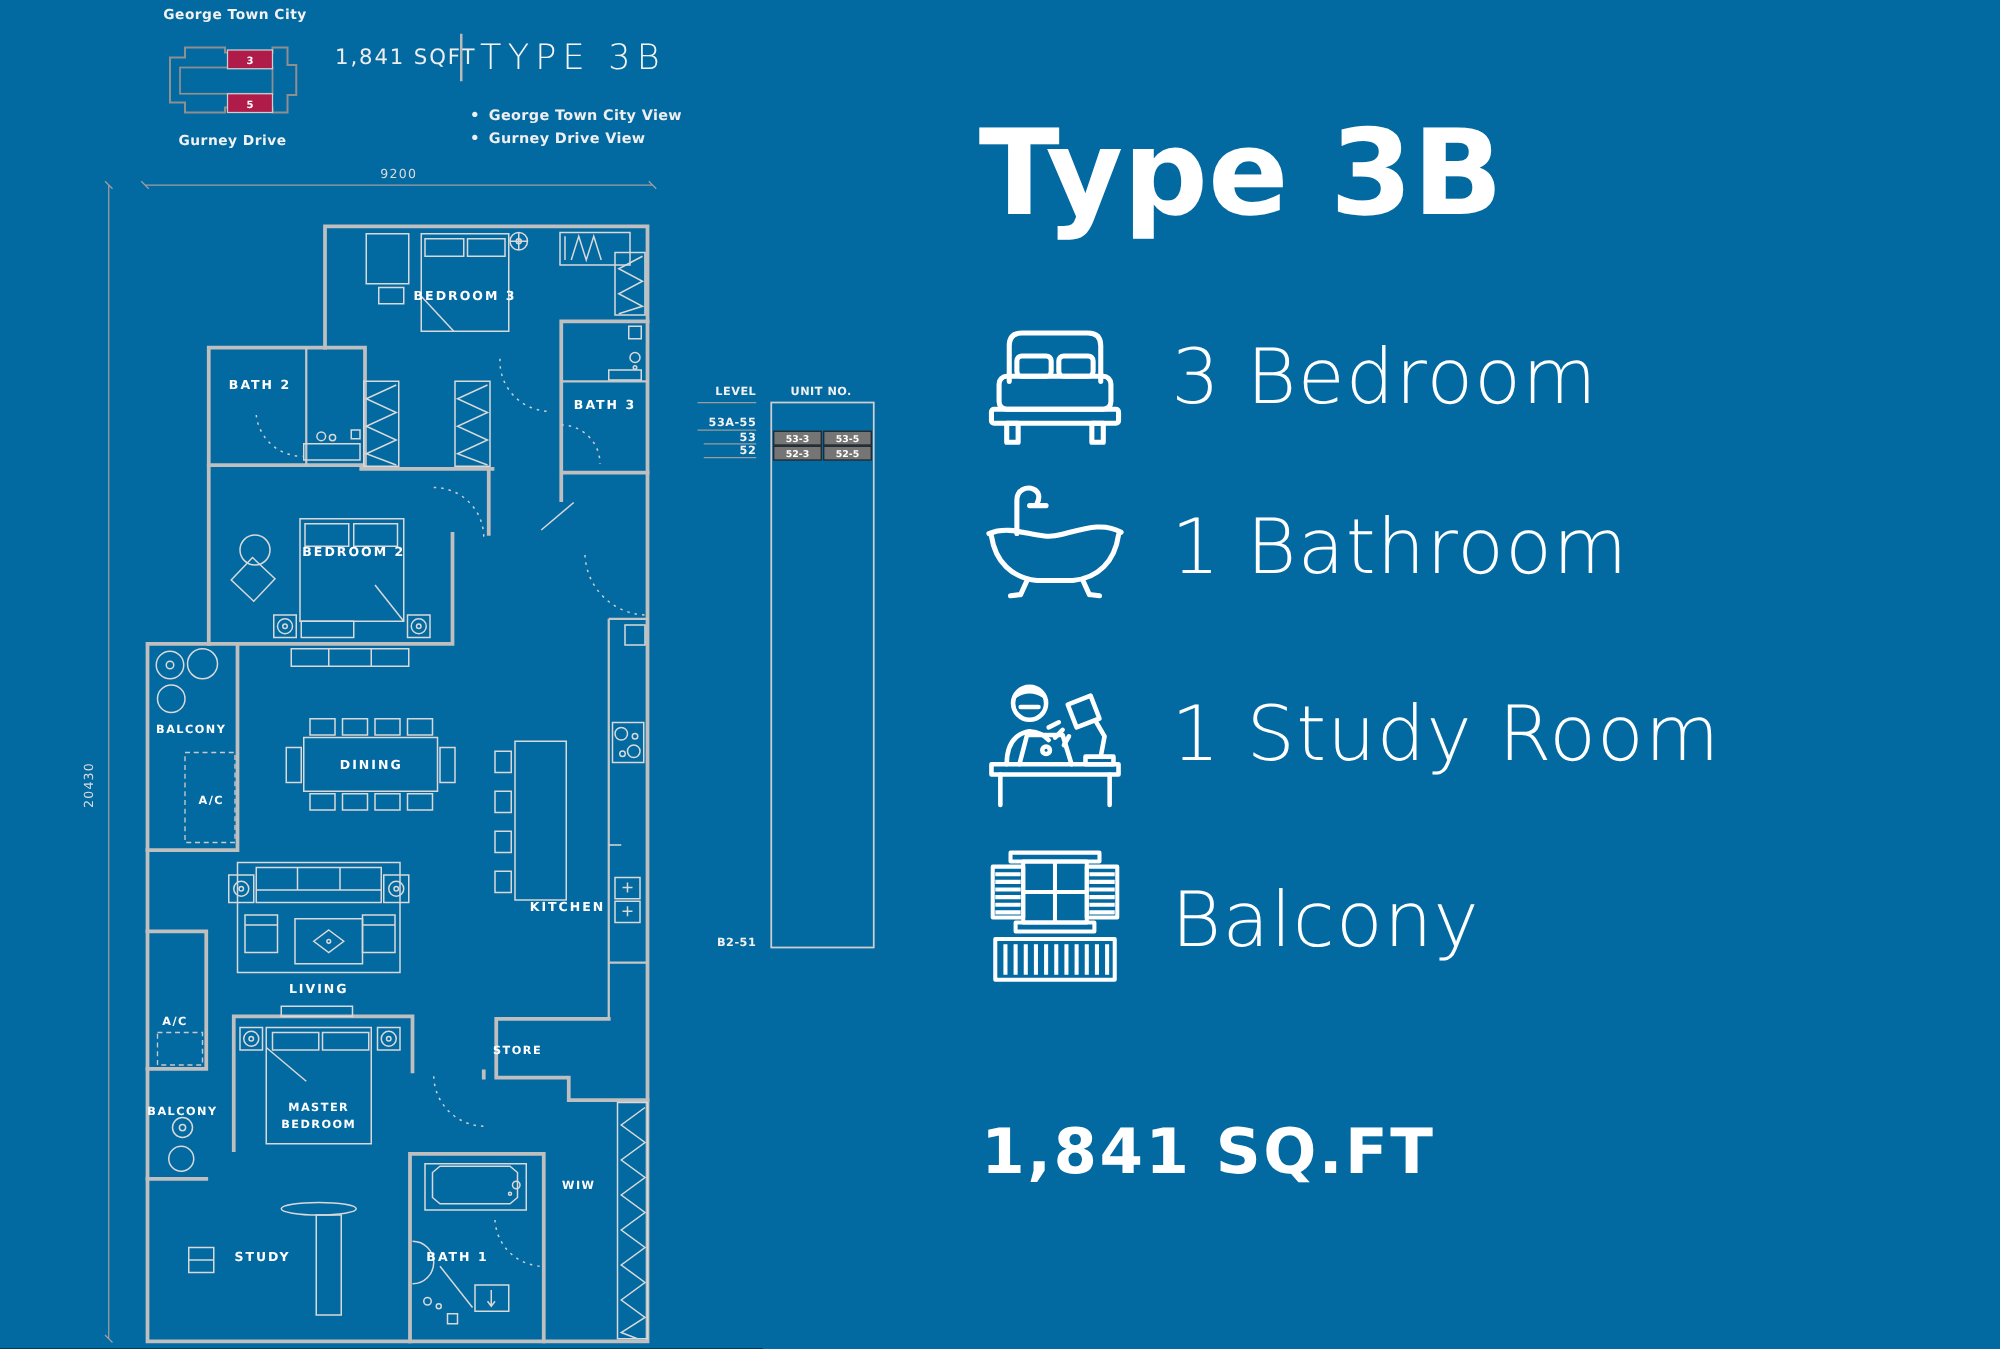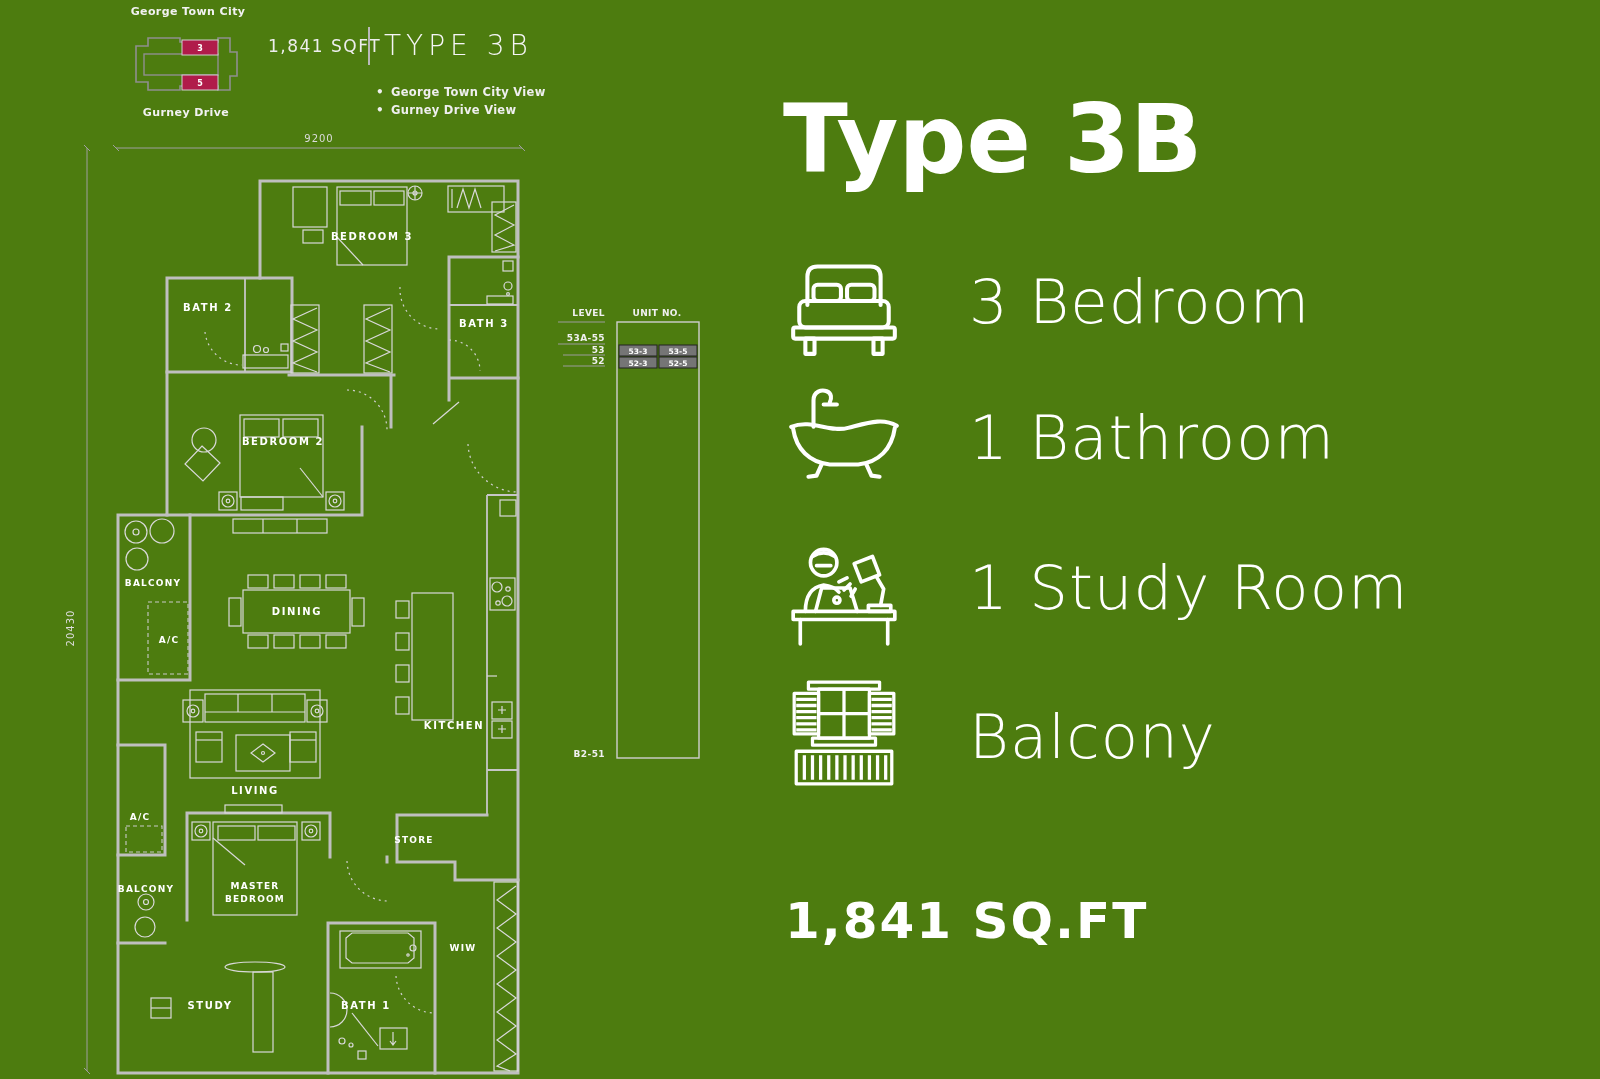--- a/index.html
+++ b/index.html
@@ -1,16 +1,16 @@
 <!DOCTYPE html>
 <html><head>
 <meta charset="utf-8">
 <style>
   html,body{margin:0;padding:0;background:#000;}
-  .stage{position:relative;width:1600px;height:1079px;background:#4d7c0f;overflow:hidden;
+  .stage{position:relative;width:1600px;height:1079px;background:#0369a1;overflow:hidden;
          font-family:"DejaVu Sans","Liberation Sans",sans-serif;color:#fff;}
   .abs{position:absolute;}
 
   
   .sitelabel{width:180px;text-align:center;font-size:11px;font-weight:700;letter-spacing:.4px;color:#f2f2f2;}
 
   
   .sqft{font-size:17px;font-weight:400;letter-spacing:1.5px;color:#ededed;}
   .vdiv{width:2px;height:38px;background:#b9b9b9;}
   .typehd{font-size:28px;font-weight:300;letter-spacing:5px;color:#f5f5f5;}
@@ -32,21 +32,21 @@
   
   .stk-h{font:700 9px "DejaVu Sans",sans-serif;letter-spacing:.4px;fill:#f0f0f0;}
   .stk-lvl{font:700 9px "DejaVu Sans",sans-serif;letter-spacing:.4px;fill:#f0f0f0;text-anchor:end;}
   .stk-cell{font:700 7.5px "DejaVu Sans",sans-serif;fill:#fff;text-anchor:middle;}
   .stk-line{stroke:#9c9c9c;stroke-width:1;}
   .stk-rect{stroke:#cfcfcf;stroke-width:1.4;fill:none;}
   .cellbox{fill:#757575;stroke:#232323;stroke-width:1;}
 
   
   .title{font-size:95px;font-weight:800;letter-spacing:0;line-height:1;color:#fff;}
-  .feat{position:absolute;left:783px;display:flex;align-items:center;gap:64px;height:122px;}
+  .feat{position:absolute;left:783px;display:flex;align-items:center;gap:32px;height:122px;}
   .feat .icon{width:122px;height:122px;flex:0 0 auto;}
   .feat .lbl{font-size:61px;font-weight:300;letter-spacing:1px;color:#fff;white-space:nowrap;}
   .area{font-size:50px;font-weight:800;letter-spacing:2px;color:#fff;}
   .icon svg{display:block;width:100%;height:100%;}
 </style>
 </head>
 <body>
 
 <div class="stage">
 

